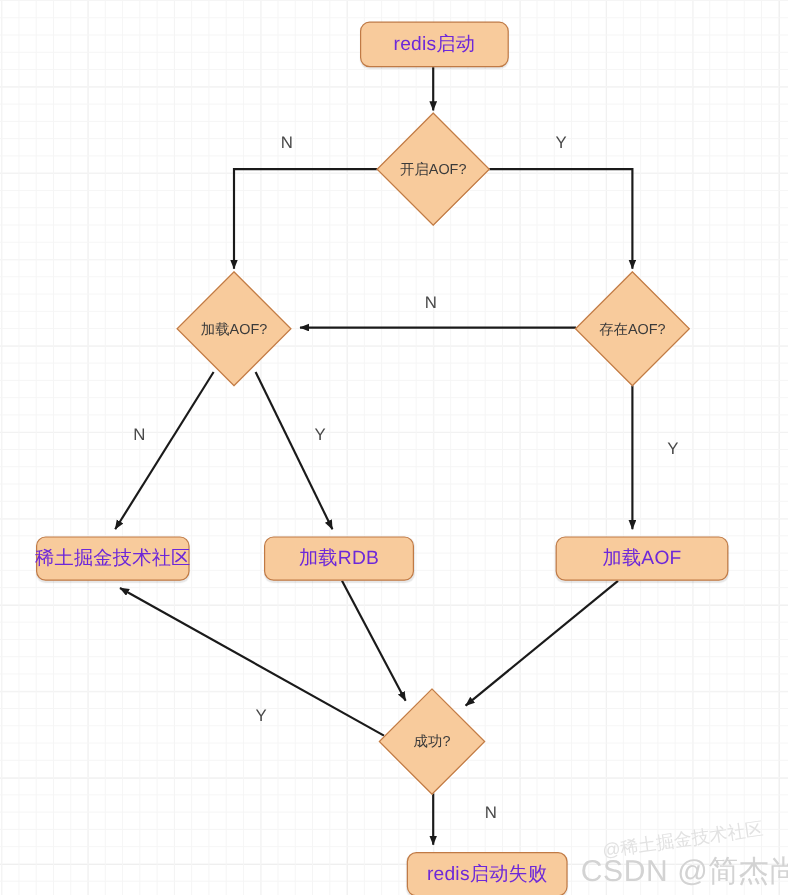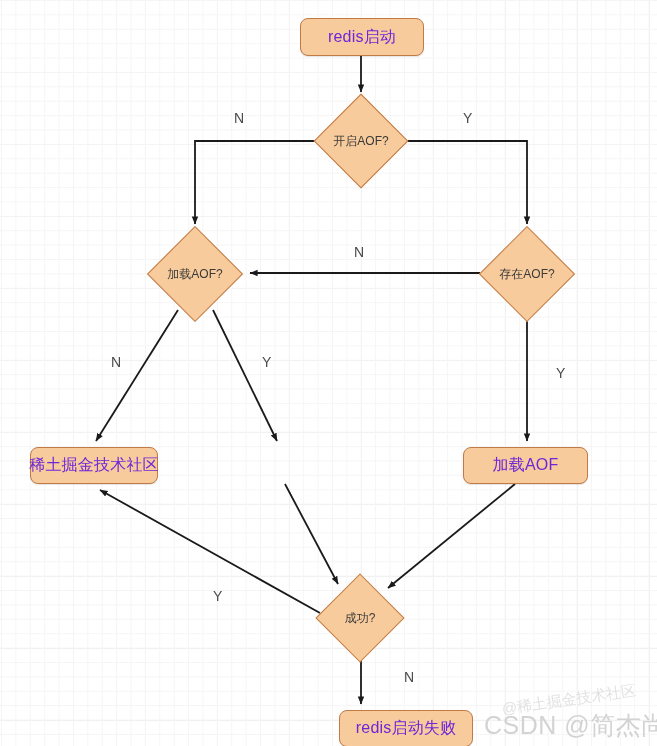--- a/index.html
+++ b/index.html
@@ -157,22 +157,25 @@
 
   <div class="node-diamond-wrap" style="left:480px; top:227px; width:94px; height:94px;">
     <span class="diamond-shape" style="width:66px; height:66px;"></span>
     <span class="diamond-label">存在AOF?</span>
   </div>
 
   <div class="node node-box" style="left:30px; top:447px; width:128px; height:37px;">
     <span>稀土掘金技术社区</span>
   </div>
 
-
-  <div class="node node-box" style="left:463px; top:447px; width:125px; height:37px;align-items:center;">
+  <div class="node node-box" style="left:220px; top:447px; width:125px; height:37px;">
+    <span>加载RDB</span>
+  </div>
+
+  <div class="node node-box" style="left:463px; top:447px; width:144px; height:37px;align-items:center;">
     <span>加载AOF</span>
   </div>
 
   <div class="node-diamond-wrap" style="left:317px; top:575px; width:86px; height:86px;text-align:center;">
     <span class="diamond-shape" style="width:61px; height:61px;"></span>
     <span class="diamond-label">成功?</span>
   </div>
 
   <div class="node node-box" style="left:296px; top:710px; width:134px; height:37px;margin-left:43px;">
     <span>redis启动失败</span>

